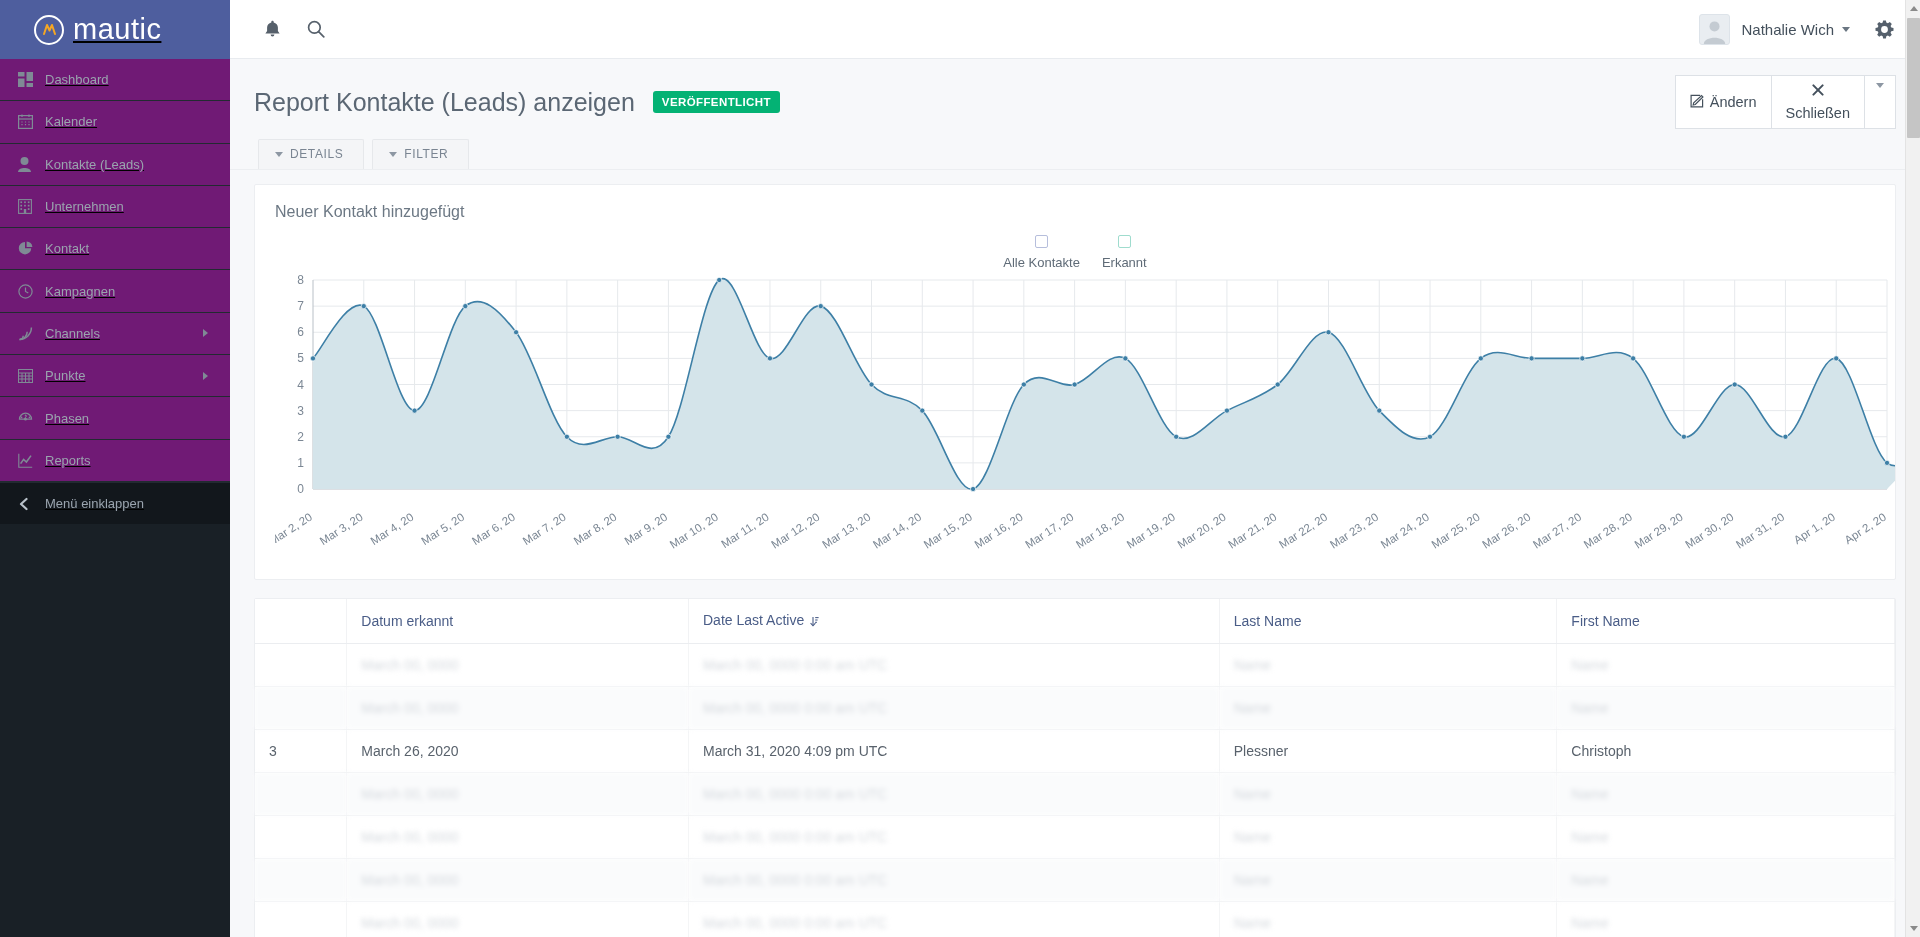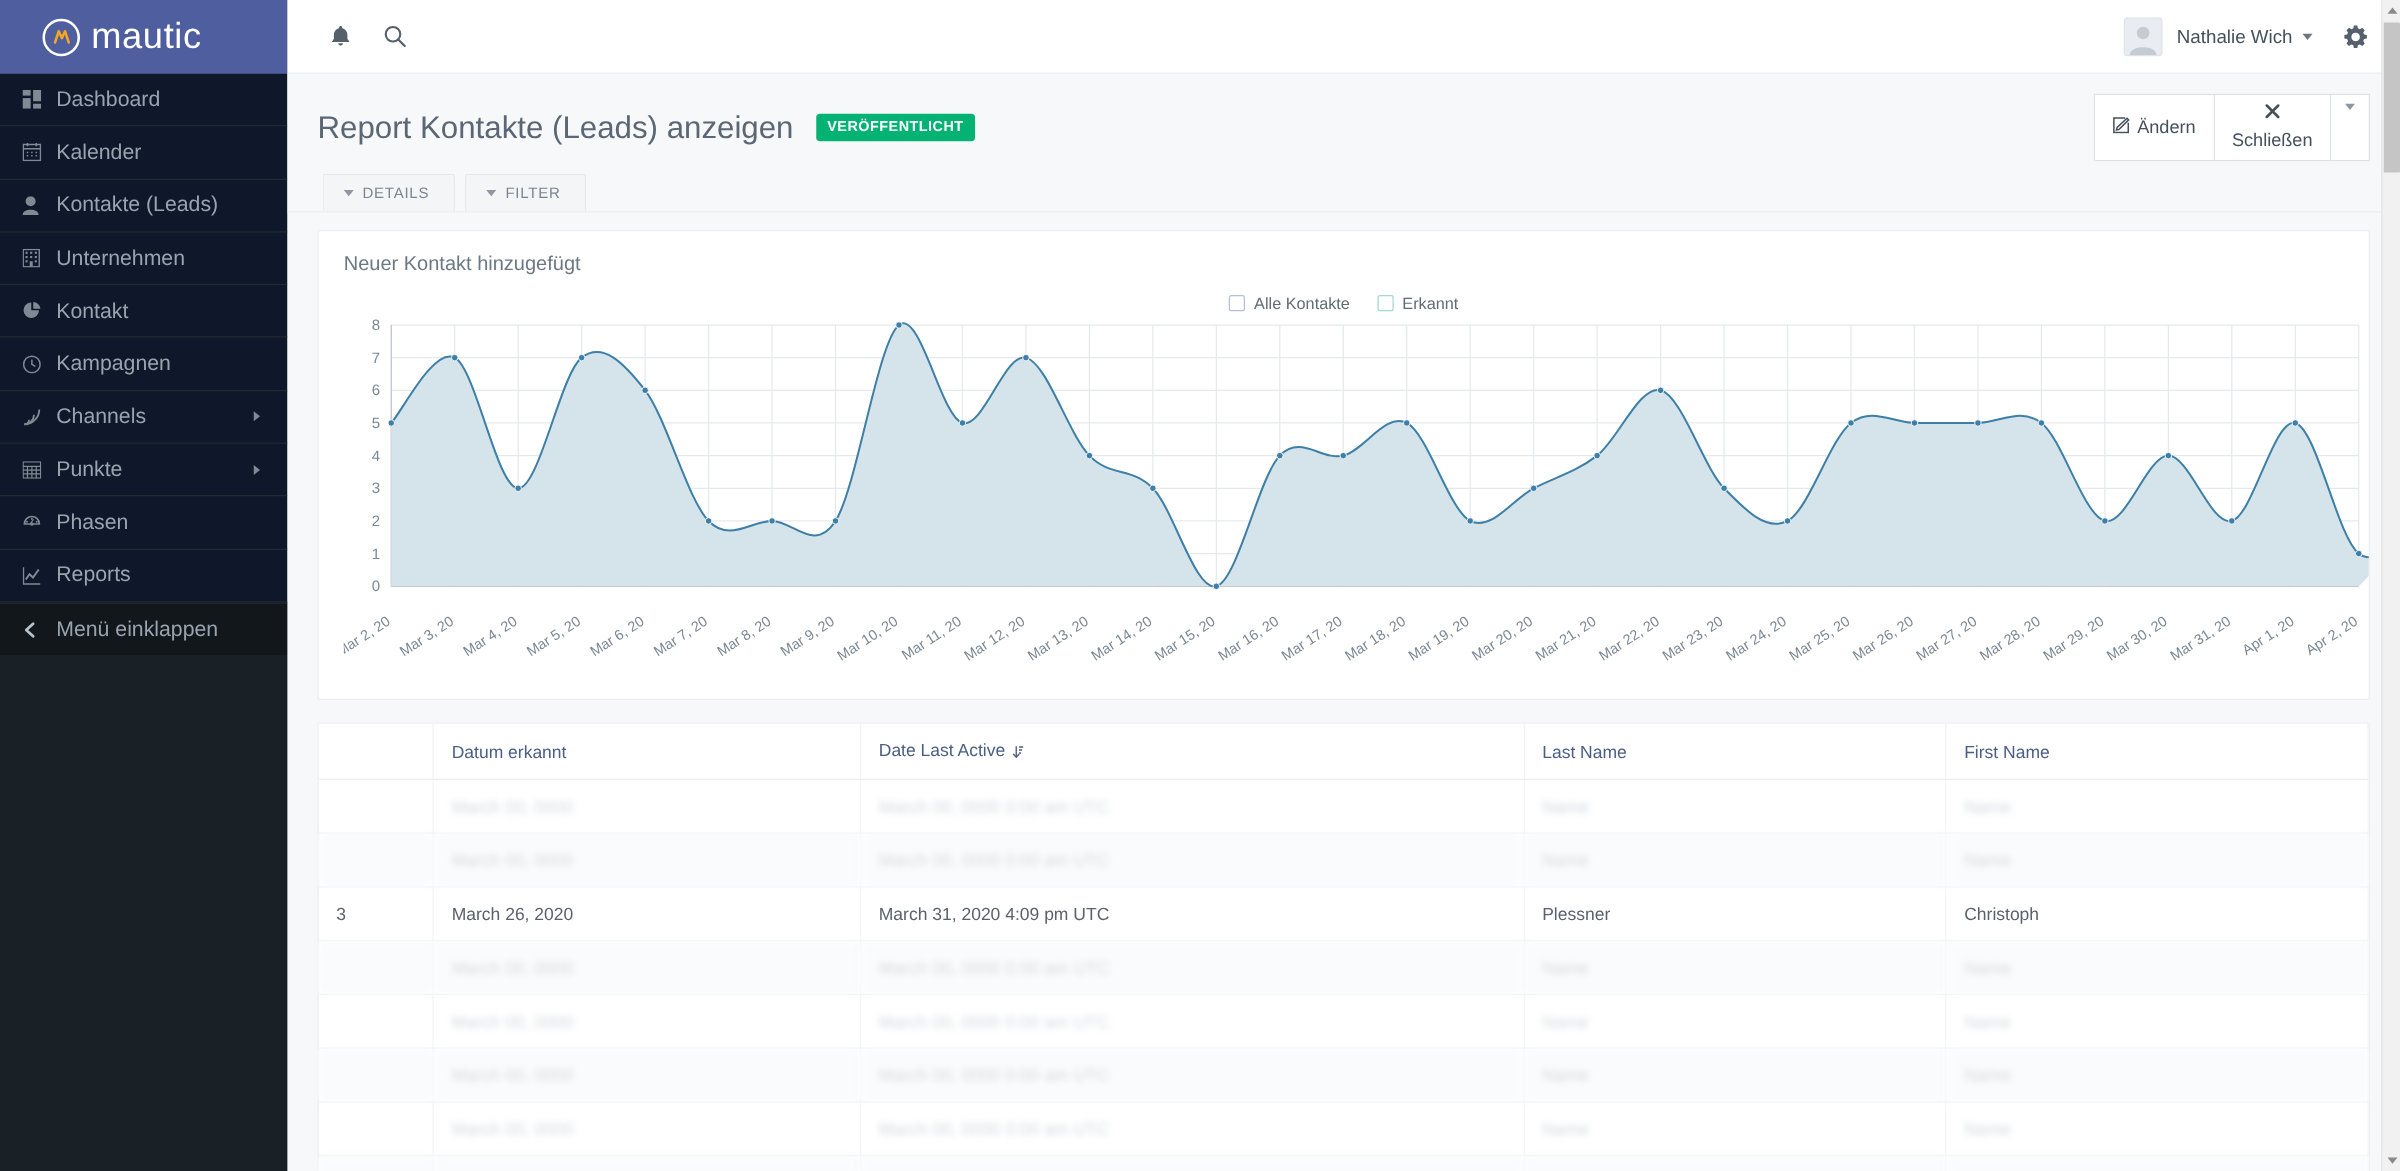--- a/index.html
+++ b/index.html
@@ -7,23 +7,24 @@
     width: 1920px; height: 937px;
     font-family: "Liberation Sans", sans-serif;
     background: #ffffff;
     overflow: hidden;
   }
   body { display: flex; }
 
   
   #sidebar {
     width: 230px; height: 937px;
-    background: #0f172a;
+    background: #701a75;
     flex: 0 0 230px;
     position: relative;
+    text-decoration: underline;
   }
   #brand {
     height: 59px;
     background: #4e5e9e;
     display: flex; align-items: center;
     padding-left: 34px;
   }
   #brand .logo-mark {
     width: 30px; height: 30px; border-radius: 50%;
     border: 2.5px solid #ffffff;
@@ -32,21 +33,21 @@
   }
   #brand .logo-mark svg { display: block; }
   #brand .brand-text {
     color: #ffffff; font-size: 29px; letter-spacing: .5px;
     margin-left: 9px; font-weight: 400;
   }
   .nav-item {
     height: 42.3px;
     display: flex; align-items: center;
     padding-left: 18px;
-    color: #9aa4ae; font-size: 17px;
+    color: #9aa4ae; font-size: 13px;
     border-bottom: 1px solid #222a31;
     position: relative;
     cursor: pointer;
     user-select: none;
   }
   .nav-item .nav-icon {
     width: 27px; flex: 0 0 27px;
     display: flex; align-items: center; justify-content: flex-start;
     color: #7f8a95;
   }
@@ -190,21 +191,21 @@
     border-radius: 2px;
   }
   #chart-panel { padding: 18px 20px 10px 20px; }
   #chart-title {
     color: #6c7884; font-size: 16px; margin-bottom: 8px;
   }
   #legend {
     display: flex; justify-content: center; align-items: center;
     gap: 22px; margin-top: 14px; margin-bottom: 2px;
   }
-  .legend-item { display: flex; align-items: center; gap: 7px; cursor: pointer; }
+  .legend-item { display: flex; align-items: center; gap: 7px; cursor: pointer; flex-direction: column; }
   .legend-swatch {
     width: 13px; height: 13px; border-radius: 2px;
     background: #ffffff;
   }
   .legend-label { font-size: 13px; color: #5f6b77; }
 
   #chart-wrap { position: relative; height: 235px; margin-top: 2px; }
   #chart-svg { display: block; }
   .ylabel { font-size: 12px; fill: #7b8794; }
   .xlabel { font-size: 11.5px; fill: #7b8794; }

